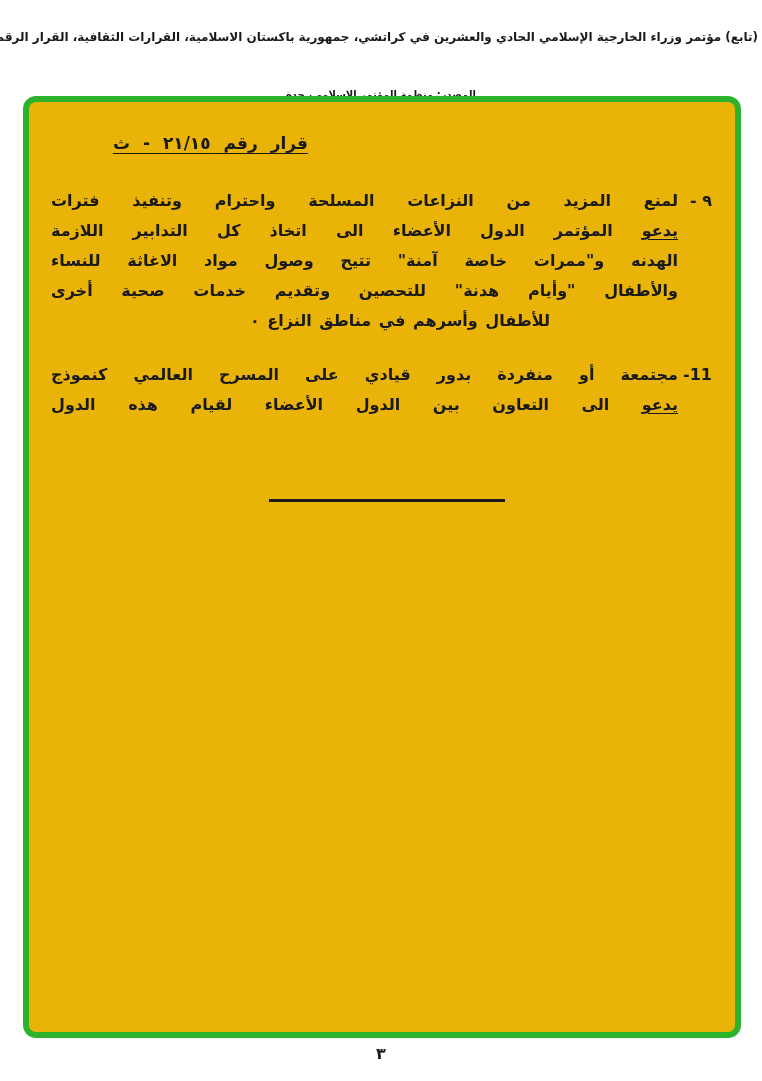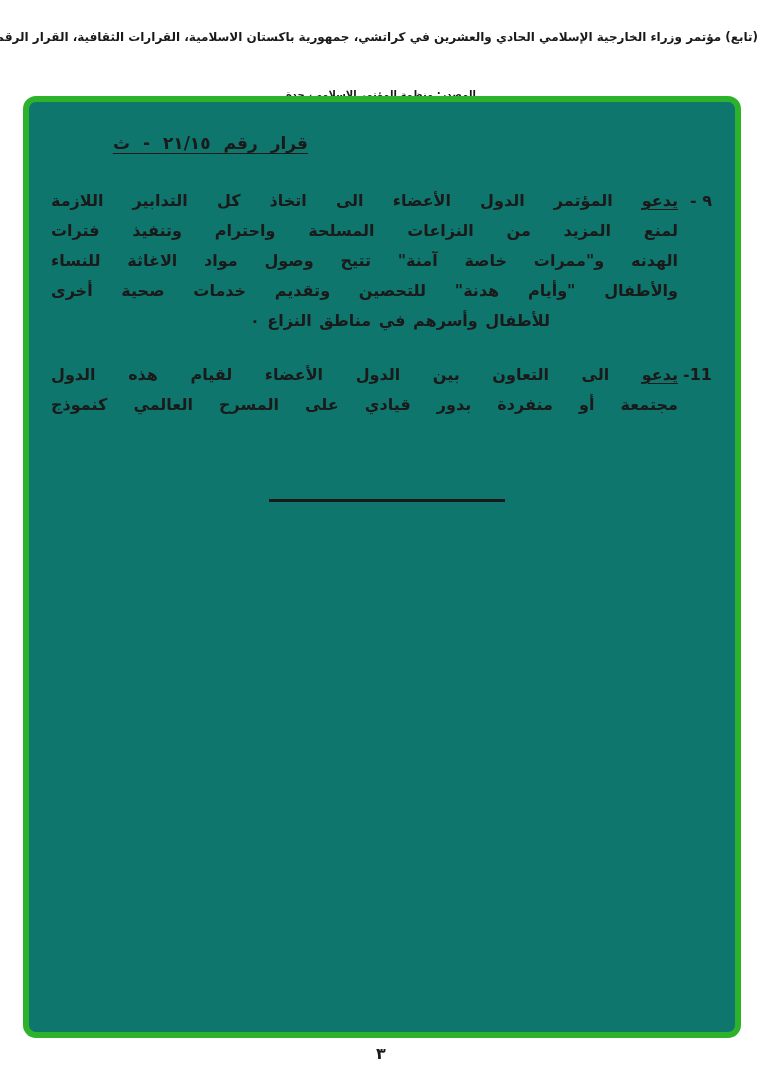--- a/index.html
+++ b/index.html
@@ -21,21 +21,21 @@
     position: absolute; top: 57px; right: 0; left: 0;
     text-align: center;
     font-size: 10px; font-weight: 700; margin-top: 32px;
   }
 
   .frame {
     position: absolute; top: 96px; right: 21px;
     width: 718px; height: 942px;
     border: 6px solid #2db32b;
     border-radius: 13px;
-    background: #0f766e;
+    background: #eab308;
   }
 
   .doc-title {
     position: absolute; top: 31px; right: 427px;
     font-size: 17px; font-weight: 700;
     letter-spacing: 1px; word-spacing: 7px;
     text-decoration: underline;
     text-underline-offset: 4px;
     white-space: nowrap;
   }
@@ -85,33 +85,33 @@
 
   <div class="frame">
 
     <div class="doc-title">قرار رقم ٢١/١٥ - ث</div>
 
     <div class="body-block">
 
       <div class="item">
         <span class="marker">٩ -</span>
         <div class="text-col">
+          <div class="line">لمنع المزيد من النزاعات المسلحة واحترام وتنفيذ فترات</div>
           <div class="line"><span class="lead">يدعو</span> <span>المؤتمر الدول الأعضاء الى اتخاذ كل التدابير اللازمة</span></div>
-          <div class="line">لمنع المزيد من النزاعات المسلحة واحترام وتنفيذ فترات</div>
           <div class="line">الهدنه و"ممرات خاصة آمنة" تتيح وصول مواد الاغاثة للنساء</div>
           <div class="line">والأطفال "وأيام هدنة" للتحصين وتقديم خدمات صحية أخرى</div>
           <div class="line last indent-9">للأطفال وأسرهم في مناطق النزاع ٠</div>
         </div>
       </div>
 
       <div class="item">
         <span class="marker">11-</span>
         <div class="text-col">
+          <div class="line">مجتمعة أو منفردة بدور قيادي على المسرح العالمي كنموذج</div>
           <div class="line"><span class="lead">يدعو</span> <span>الى التعاون بين الدول الأعضاء لقيام هذه الدول</span></div>
-          <div class="line">مجتمعة أو منفردة بدور قيادي على المسرح العالمي كنموذج</div>
         </div>
       </div>
 
     </div>
 
     <div class="rule"></div>
 
   </div>
 
   <div class="page-num">٣</div>

